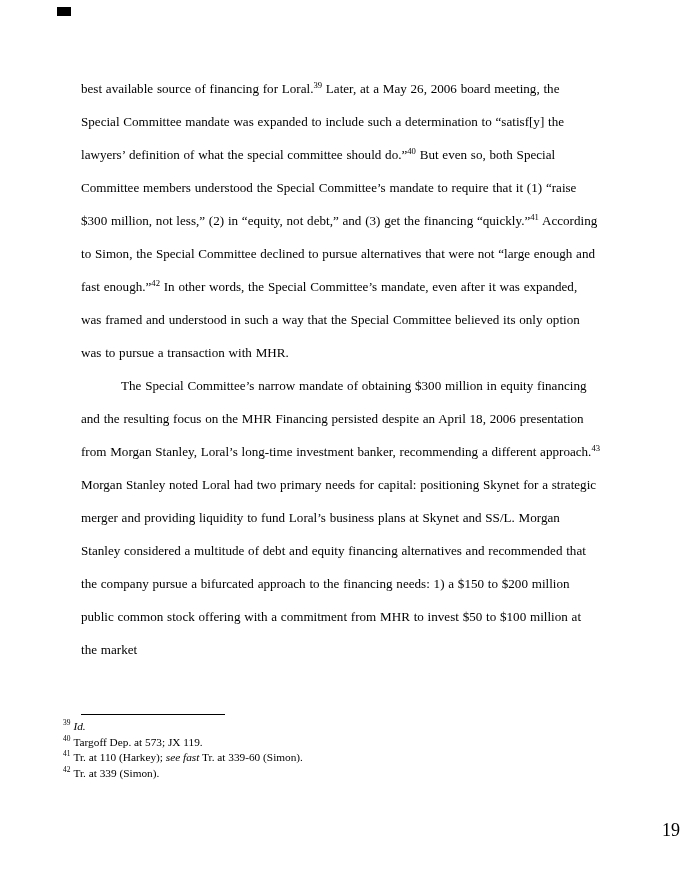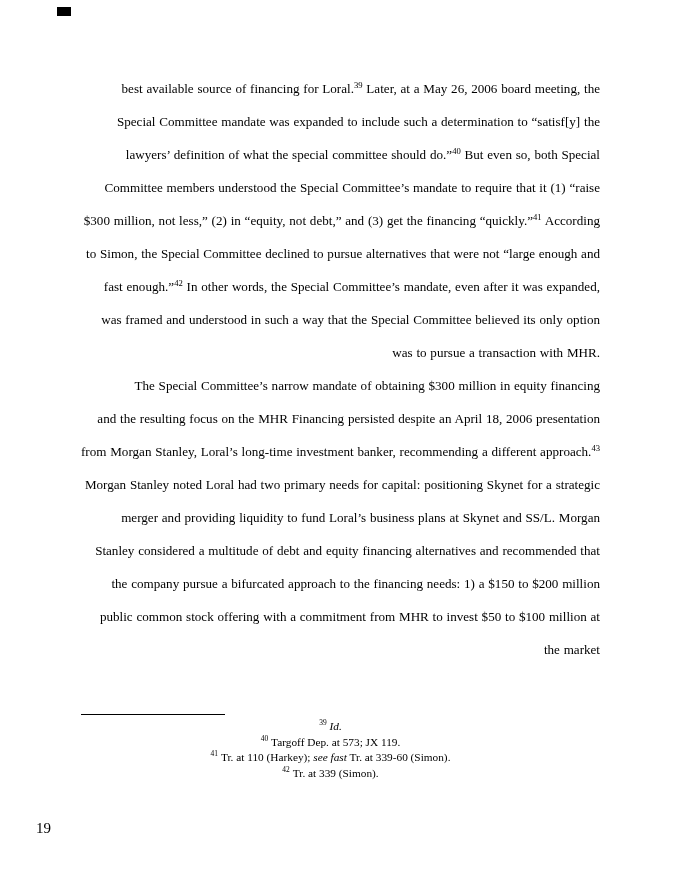--- a/index.html
+++ b/index.html
@@ -28,21 +28,21 @@
   .body-text {
     position: absolute;
     left: 81px;
     width: 519px;
     top: 72px;
     font-size: 13.1px;
   }
   .para {
     margin: 0;
     line-height: 33px;
-    text-align: right;
+    text-align: left;
     word-spacing: 0.5px;
   }
   .para.indent {
     text-indent: 40px;
     font-family: Liberation Serif, serif;
   }
   sup.fn-ref, sup.fn-num {
     font-size: 0.66em;
     vertical-align: super;
     line-height: 0;
@@ -50,42 +50,40 @@
   .footnote-sep {
     position: absolute;
     left: 81px;
     top: 714px;
     width: 144px;
     height: 0;
     border-top: 1px solid #000000;
   }
   .footnotes {
     position: absolute;
-    left: 71px;
+    left: 63px;
     width: 519px;
     top: 719px;
     font-size: 11.3px;
-    text-align: center;
   }
   .footnote {
     margin: 0;
     line-height: 15.6px;
   }
   .footnote .fn-num {
     margin-right: 3px;
   }
   em { font-style: italic; }
   .page-number {
     position: absolute;
     left: 0;
     right: 0;
     top: 820px;
-    text-align: left;
-    font-size: 15px;
-    margin-left: 36px;
+    text-align: right;
+    font-size: 18px;
   }
 </style>
 </head>
 <body>
 
 <div class="page">
   <div class="scan-mark"></div>
 
   <main class="body-text" id="paragraphs">
       <p class="para"><span>best available source of financing for Loral.</span><sup class="fn-ref">39</sup><span>  Later, at a May 26, 2006 board meeting, the Special Committee mandate was expanded to include such a determination to “satisf[y] the lawyers’ definition of what the special committee should do.”</span><sup class="fn-ref">40</sup><span>  But even so, both Special Committee members understood the Special Committee’s mandate to require that it (1) “raise $300 million, not less,” (2) in “equity, not debt,” and (3) get the financing “quickly.”</span><sup class="fn-ref">41</sup><span>  According to Simon, the Special Committee declined to pursue alternatives that were not “large enough and fast enough.”</span><sup class="fn-ref">42</sup><span>  In other words, the Special Committee’s mandate, even after it was expanded, was framed and understood in such a way that the Special Committee believed its only option was to pursue a transaction with MHR.</span></p>

